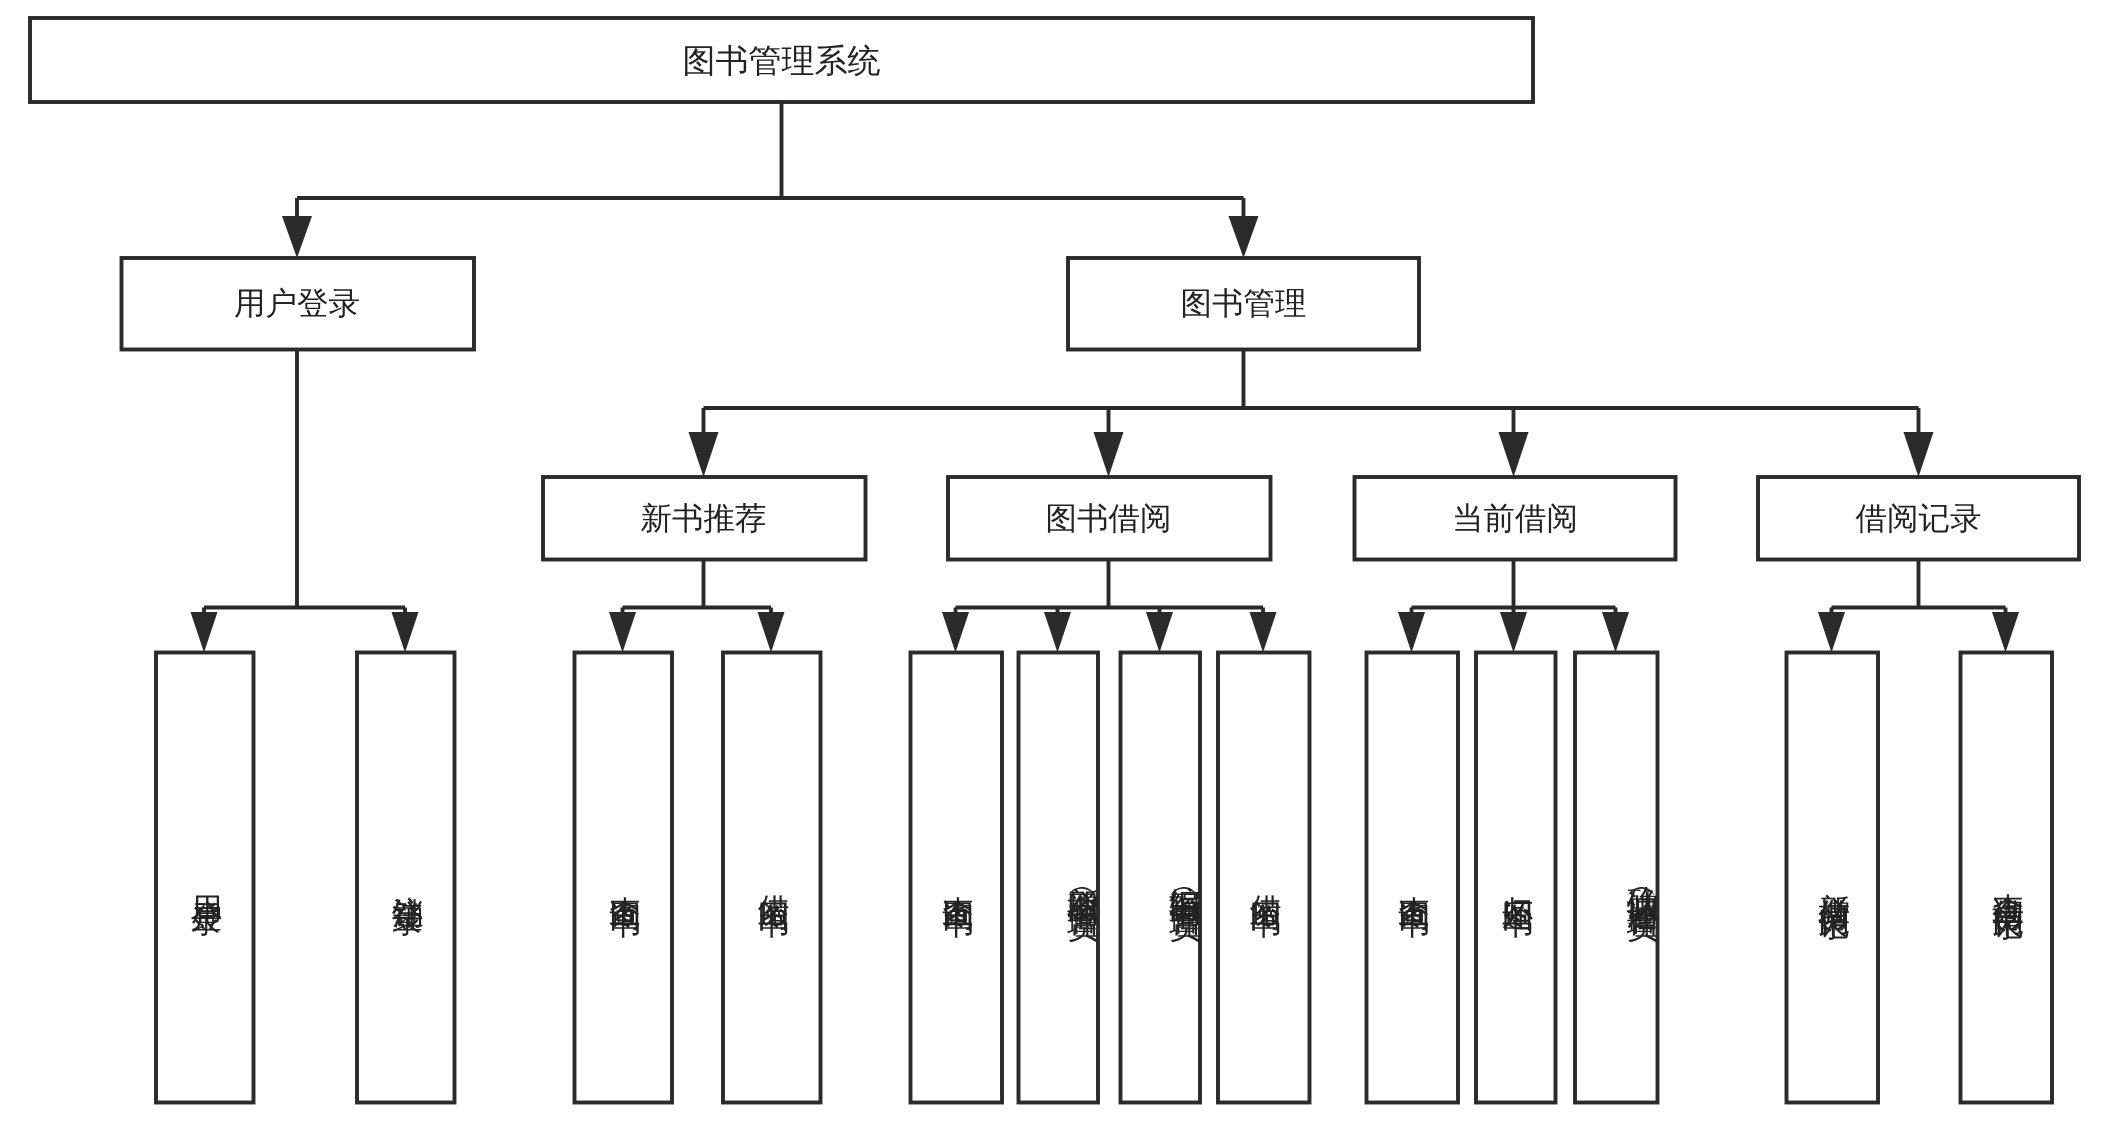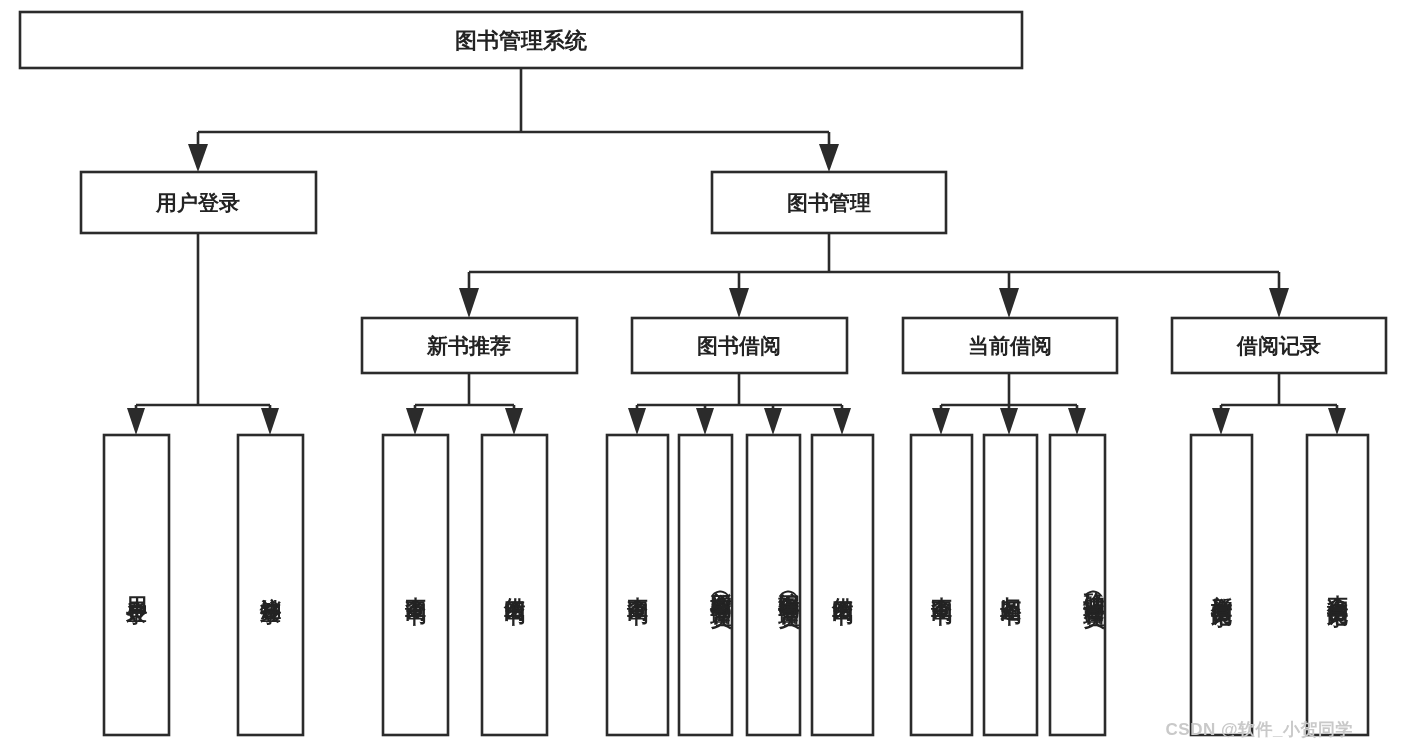--- a/index.html
+++ b/index.html
@@ -11,21 +11,20 @@
     width: 1405px;
     height: 747px;
     font-family: "Liberation Sans", "DejaVu Sans", sans-serif;
     overflow: hidden;
     position: relative;
   }
   #diagram-root {
     position: relative;
     width: 1367px;
     height: 747px;
-    font-weight: bold;
   }
   svg.diagram-svg {
     position: absolute;
     top: 0;
     left: 0;
     width: 1405px;
     height: 747px;
   }
   .node-box {
     fill: #ffffff;
@@ -254,15 +253,14 @@
   <div class="leaf-label-wrap" style="left:747px; top:437px; width:53px; height:296px; align-items:flex-start;">编辑图书（管理员）</div>
   <div class="leaf-label-wrap" style="left:812px; top:435px; width:61px; height:300px;">借阅图书</div>
 
   <div class="leaf-label-wrap" style="left:911px; top:435px; width:61px; height:300px;">查询图书</div>
   <div class="leaf-label-wrap" style="left:984px; top:435px; width:53px; height:300px;">归还图书</div>
   <div class="leaf-label-wrap" style="left:1050px; top:437px; width:55px; height:296px; align-items:flex-start;">确认归还（管理员）</div>
 
   <div class="leaf-label-wrap" style="left:1191px; top:435px; width:61px; height:300px;">新增借阅记录</div>
   <div class="leaf-label-wrap" style="left:1307px; top:435px; width:61px; height:300px;">查询借阅记录</div>
 
-  <div class="watermark">CSDN @软件_小贺同学</div>
 
 </div>
 
 </body></html>

